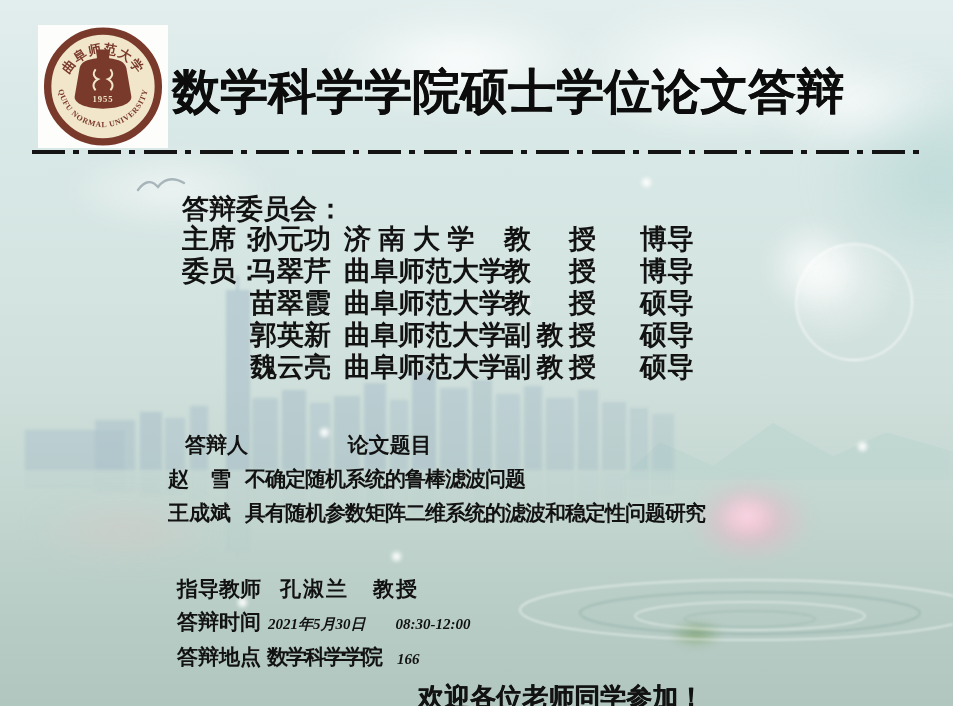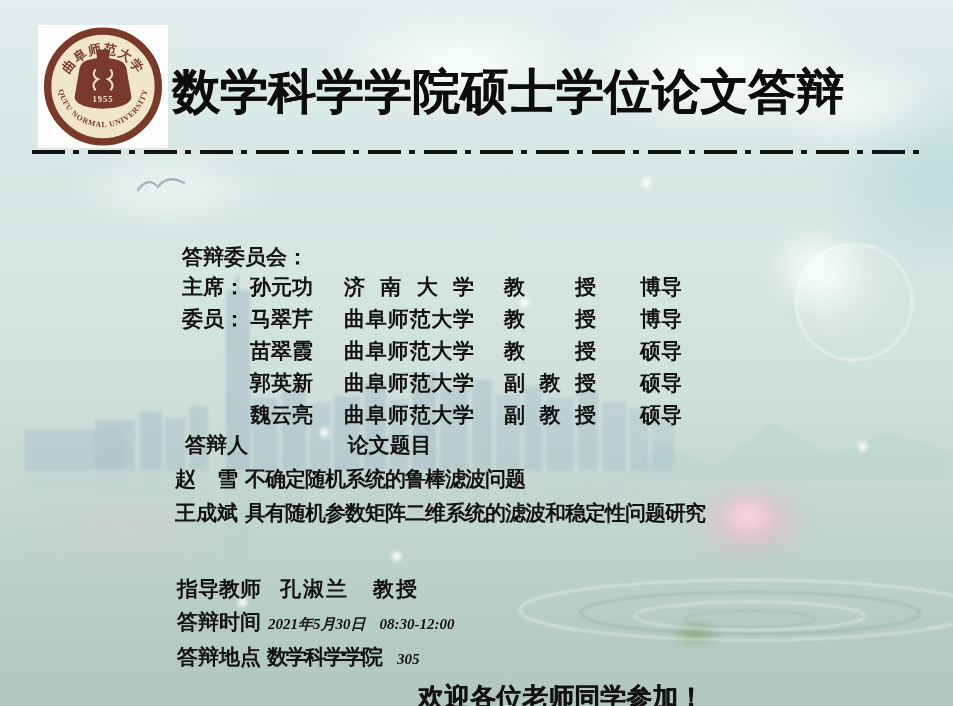--- a/index.html
+++ b/index.html
@@ -49,45 +49,45 @@
   .seal-zh { font-size:10.5px; letter-spacing:1px; fill:#7a3a2b; font-weight:bold; }
   .seal-year { font-family:"Liberation Serif", serif; font-size:7px; letter-spacing:.8px; fill:#f1e5ca; font-weight:bold; }
 
   
   .title { position:absolute; left:172px; top:60px; width:700px; white-space:nowrap;
     font-size:48px; font-weight:900; letter-spacing:0px; color:#0c0c0c;
     text-shadow:.6px 0 0 #0c0c0c; }
   .divider { position:absolute; left:32px; top:150px; width:890px; height:4px;
     background:repeating-linear-gradient(90deg,#141414 0 33px, transparent 33px 41px, #141414 41px 47px, transparent 47px 56px); }
 
-  .committee { position:absolute; left:182px; top:198px; font-size:21px; font-weight:700;margin-top:48px; }
+  .committee { position:absolute; left:182px; top:198px; font-size:27px; font-weight:700; }
   .sec-heading { line-height:22px; margin-bottom:8px; }
   .c-row { display:flex; align-items:baseline; line-height:22px; margin-bottom:10px; white-space:nowrap; }
   .col-role  { width:61px; }
   .col-name  { width:66px; margin-left:7px; }
   .col-affil { width:130px; margin-left:28px; text-align:justify; text-align-last:justify; }
   .col-title { width:92px;  margin-left:30px; text-align:justify; text-align-last:justify; }
   .col-adv   { width:46px;  margin-left:44px; }
 
   .defense { position:absolute; left:168px; top:433px; font-size:21px; font-weight:700; }
   .d-header { line-height:23px; margin-bottom:11px; white-space:nowrap; }
   .d-header .ph { display:inline-block; margin-left:17px; }
   .d-header .th { display:inline-block; margin-left:94px; }
   .d-row { display:flex; align-items:baseline; line-height:23px; margin-bottom:11px; white-space:nowrap; }
-  .d-person { width:77px; flex:none;text-align:center; }
+  .d-person { width:77px; flex:none; }
   .d-thesis { flex:none; letter-spacing:-1px; }
 
   .info { position:absolute; left:177px; top:578px; font-size:21px; font-weight:700; }
   .i-row { display:flex; align-items:baseline; line-height:22px; margin-bottom:11px; white-space:nowrap; }
   .i-label { width:88px; }
   .adv-name { margin-left:15px; letter-spacing:2px; }
   .adv-title { margin-left:24px; letter-spacing:2px;font-family:Liberation Serif, serif; }
   .tnum { font-family:"Liberation Serif", serif; font-style:italic; font-weight:700; font-size:15px; }
   .t-date { margin-left:3px; }
-  .t-range { margin-left:14px; }
+  .t-range { margin-left:30px; }
   .p-name { margin-left:2px; letter-spacing:-2px; }
   .p-room { margin-left:16px; }
 
   .welcome { position:absolute; left:418px; top:680px; font-size:26px; font-weight:800;
     white-space:nowrap; letter-spacing:0px; text-shadow:.5px 0 0 #0c0c0c; }
 </style>
 </head>
 <body>
 
 <div class="poster">
@@ -239,19 +239,19 @@
       <span class="adv-title">教授</span>
     </div>
     <div class="i-row">
       <span class="i-label">答辩时间</span>
       <span class="tnum t-date">2021年5月30日</span>
       <span class="tnum t-range">08:30-12:00</span>
     </div>
     <div class="i-row">
       <span class="i-label">答辩地点</span>
       <span class="p-name">数学科学学院</span>
-      <span class="tnum p-room">305</span>
+      <span class="tnum p-room">166</span>
     </div>
   </div>
 
   <div class="welcome">欢迎各位老师同学参加！</div>
 
 </div>
 
 </body></html>

